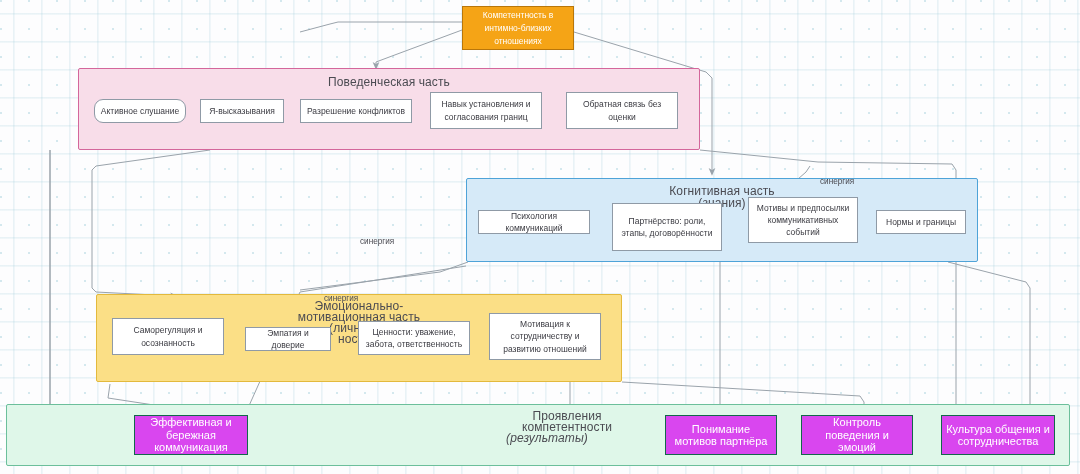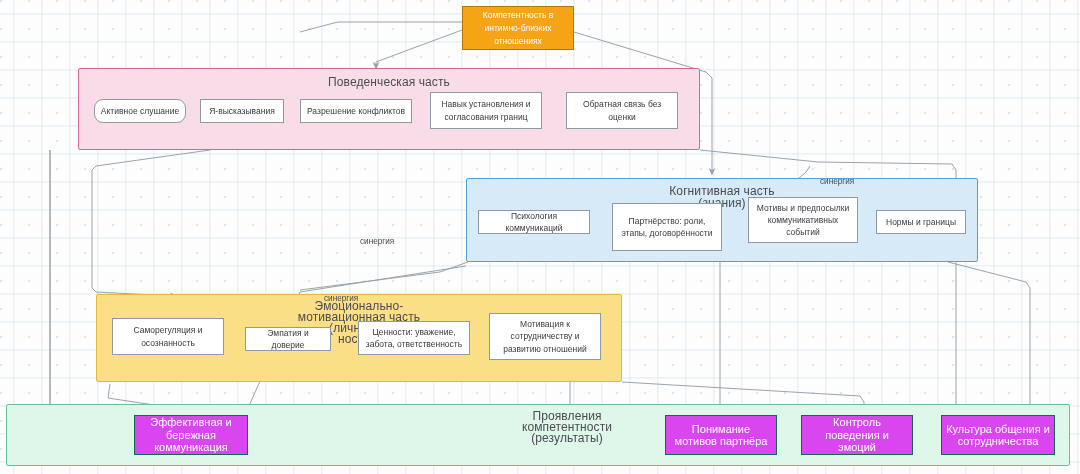--- a/index.html
+++ b/index.html
@@ -131,21 +131,21 @@
   <div class="group-title" style="top:38px;">ность д</div>
 </div>
 <div class="leaf" style="left:112px;top:318px;width:112px;height:37px;">Саморегуляция и осознанность</div>
 <div class="leaf" style="left:245px;top:327px;width:86px;height:24px;">Эмпатия и доверие</div>
 <div class="leaf" style="left:358px;top:321px;width:112px;height:34px;text-align:center;">Ценности: уважение, забота, ответственность</div>
 <div class="leaf" style="left:489px;top:313px;width:112px;height:47px;">Мотивация к сотрудничеству и развитию отношений</div>
 
 <div class="group g-green" style="left:6px;top:404px;width:1064px;height:62px;">
   <div class="group-title" style="left:470px;width:180px;top:5px;">Проявления</div>
   <div class="group-title" style="left:470px;width:180px;top:16px;">компетентности</div>
-  <div class="group-title" style="left:470px;width:180px;top:27px;">(результаты)</div>
+  <div class="group-title" style="left:450px;width:180px;top:27px;font-style:italic;">(результаты)</div>
 </div>
 <div class="result" style="left:134px;top:415px;width:114px;height:40px;">Эффективная и бережная коммуникация</div>
 <div class="result" style="left:665px;top:415px;width:112px;height:40px;">Понимание мотивов партнёра</div>
 <div class="result" style="left:801px;top:415px;width:112px;height:40px;">Контроль поведения и эмоций</div>
 <div class="result" style="left:941px;top:415px;width:114px;height:40px;">Культура общения и сотрудничества</div>
 
 <div class="edge-label" style="left:820px;top:157px;">синергия</div>
 <div class="edge-label" style="left:360px;top:217px;">синергия</div>
 <div class="edge-label" style="left:324px;top:274px;">синергия</div>
 

